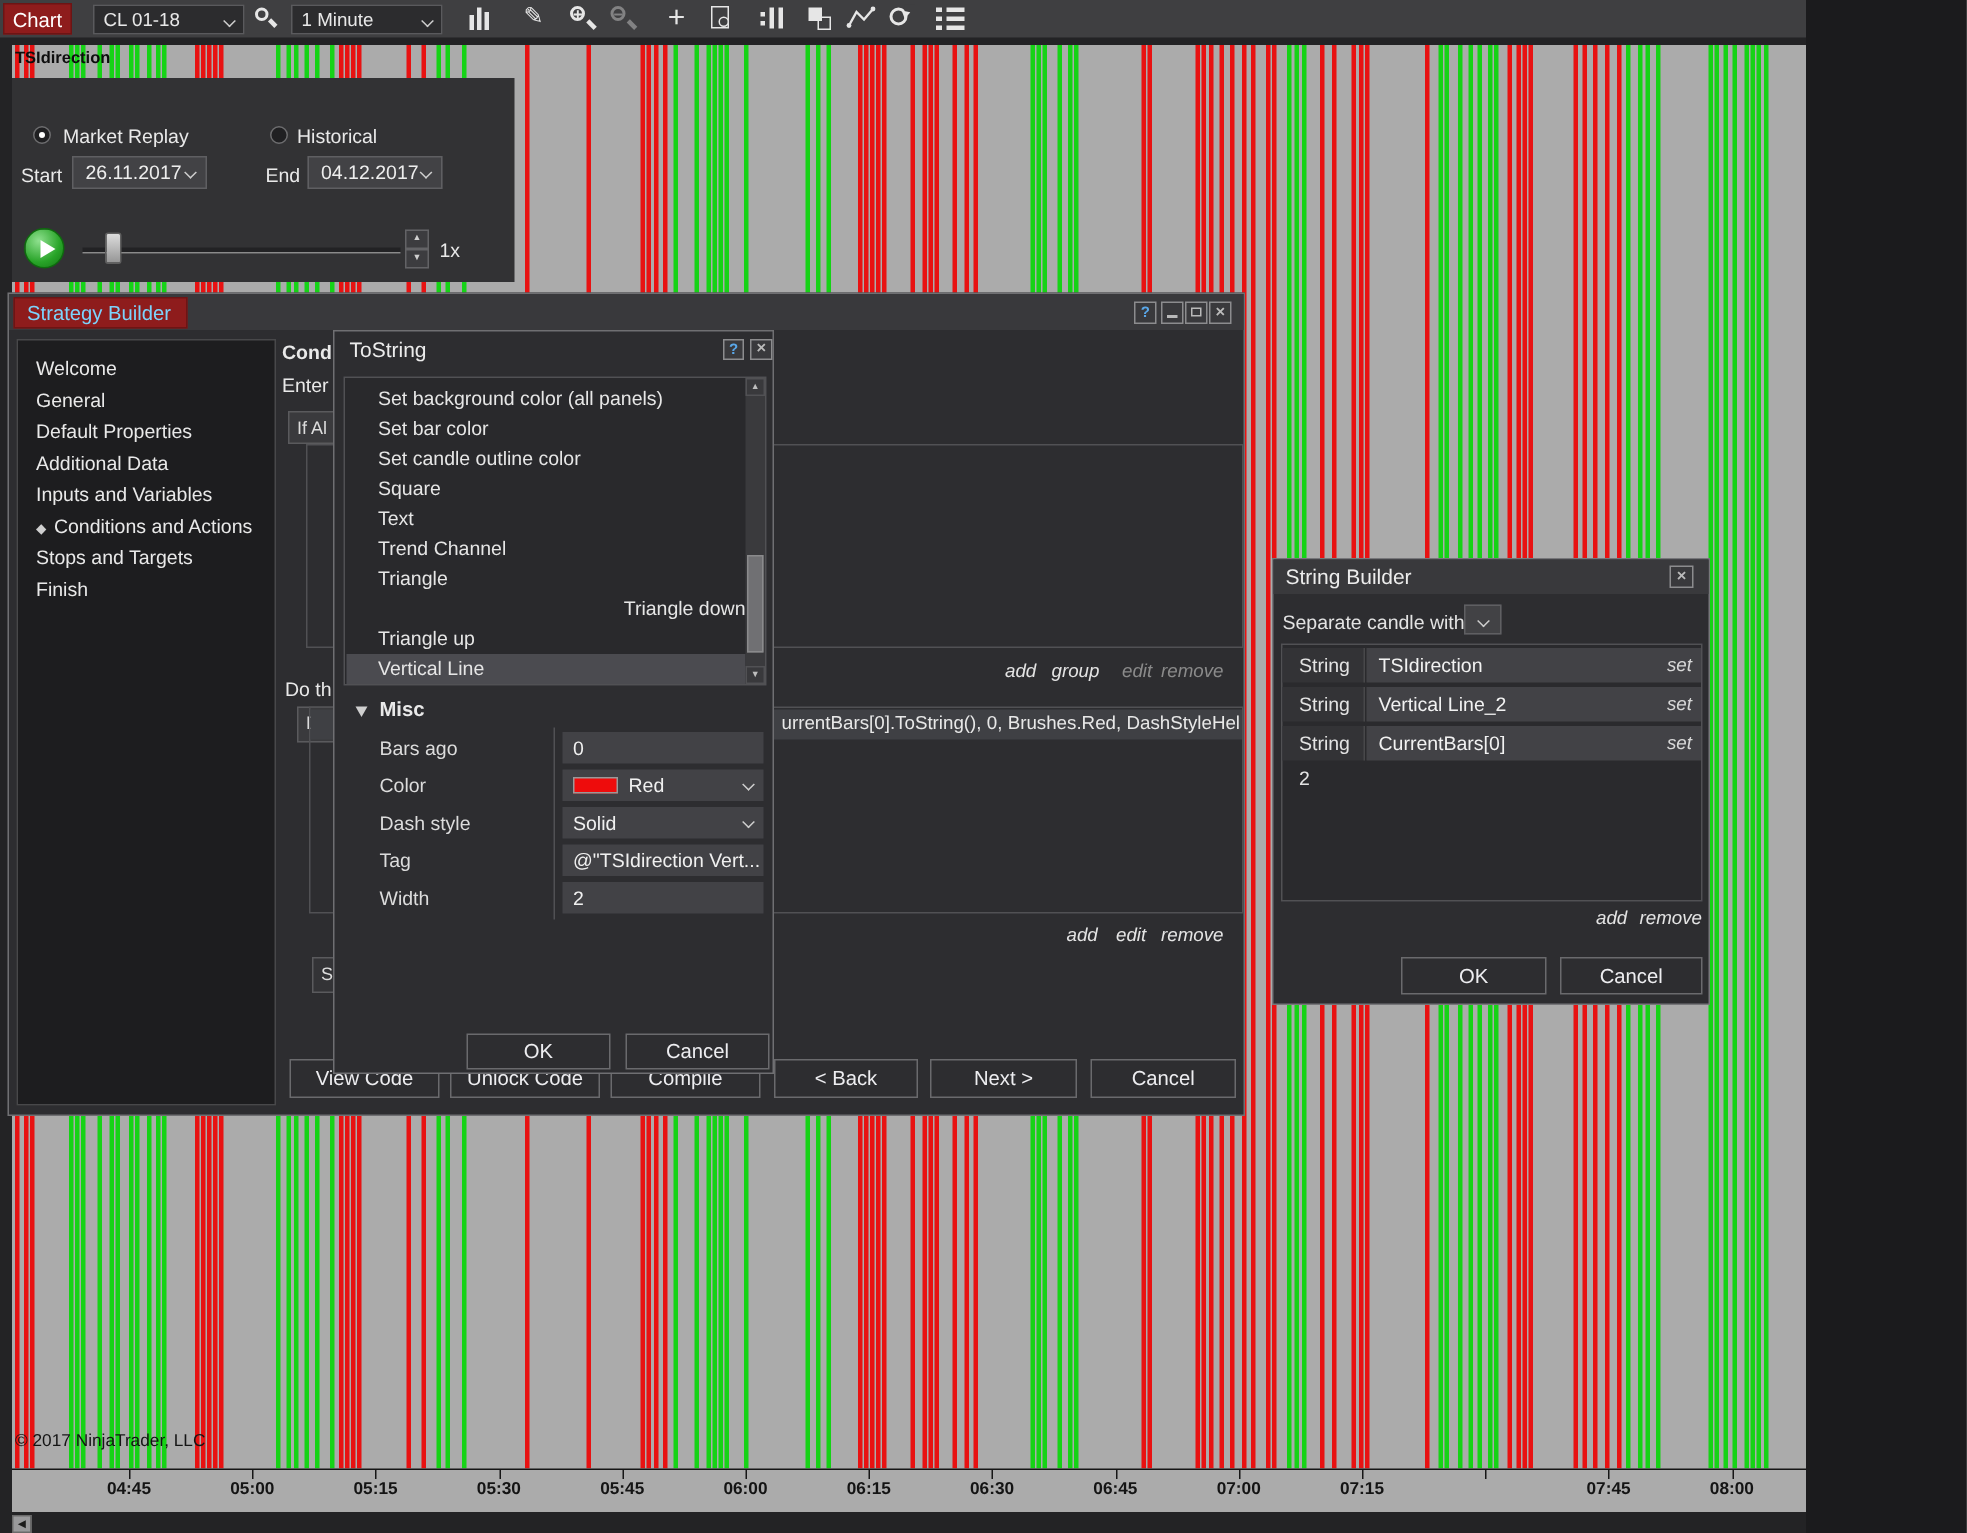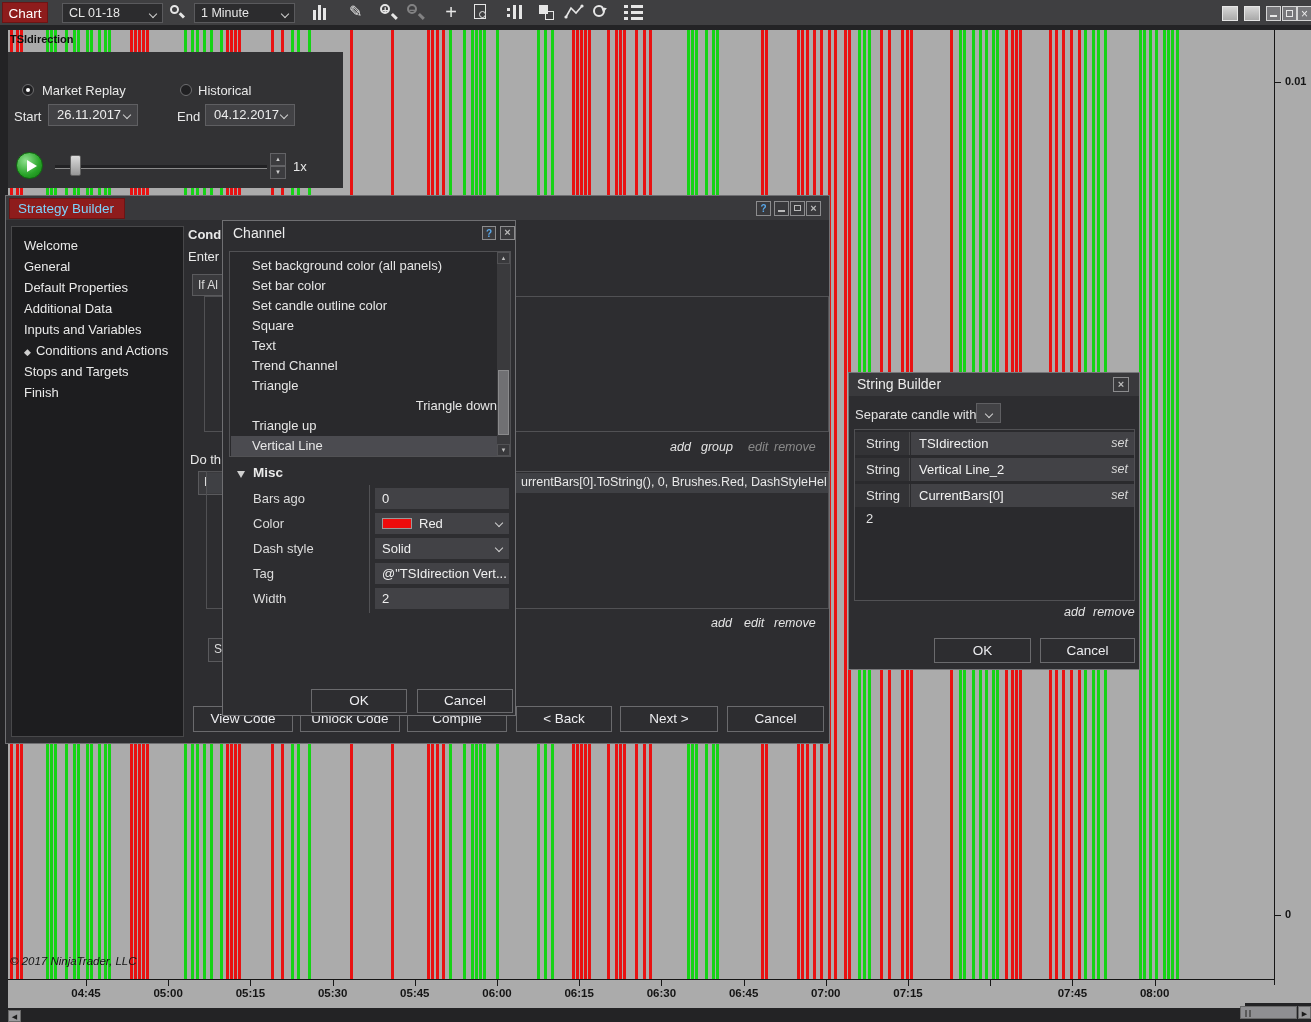--- a/index.html
+++ b/index.html
@@ -1,17 +1,17 @@
 <!DOCTYPE html>
 <html><head>
 <meta charset="utf-8">
 <style>
   html,body{margin:0;padding:0;background:#1b1b1d;}
   *{box-sizing:border-box;font-family:"Liberation Sans","DejaVu Sans",sans-serif;}
-  #root{position:relative;width:1311px;height:1022px;overflow:hidden;background:#232325;}
+  #root{position:relative;width:1204px;height:1022px;overflow:hidden;background:#232325;}
 
   
   #toolbar{position:absolute;left:0;top:0;width:1311px;height:25px;background:#3f3f41;}
   .chart-btn{position:absolute;left:2px;top:2px;width:46px;height:21px;background:#8e1c1c;color:#fff;
     font-size:13.5px;text-align:center;line-height:21px;border:1px solid #6d1414;}
   .tb-dd{position:absolute;top:3px;height:20px;background:#2c2c2e;border:1px solid #5a5a5d;color:#e8e8e8;
     font-size:12.5px;line-height:18px;padding:0 6px;}
   .tb-dd .chev{position:absolute;right:6px;top:7px;}
   .chev{display:inline-block;width:6px;height:6px;border-left:1.5px solid #cfcfcf;border-bottom:1.5px solid #cfcfcf;
     transform:rotate(-45deg);}
@@ -50,21 +50,21 @@
   .vbar{position:absolute;top:0;bottom:0;width:3px;}
   .vbar.red{background:#e81212;}
   .vbar.green{background:#16d316;}
   #vaxis-line{position:absolute;left:1274px;top:30px;width:1px;height:955px;background:#161616;}
   #haxis-line{position:absolute;left:8px;top:979px;width:1266px;height:1px;background:#161616;}
   #paxis .ptick{position:absolute;left:1274px;width:7px;height:1px;background:#161616;}
   #paxis .plabel{position:absolute;left:1285px;font-size:11px;font-weight:bold;color:#141414;}
   #taxis .ttick{position:absolute;top:980px;width:1px;height:6px;background:#161616;}
   #taxis .tlabel{position:absolute;top:987px;transform:translateX(-50%);font-size:11.5px;font-weight:bold;color:#141414;}
   #indicator-label{position:absolute;left:10px;top:33px;font-size:11px;font-weight:bold;color:#0e0e0e;z-index:2;}
-  #copyright{position:absolute;left:10px;top:955px;font-size:11.5px;color:#141414;z-index:2;font-style:italic;}
+  #copyright{position:absolute;left:10px;top:955px;font-size:11.5px;color:#141414;z-index:2;}
   #bottom-strip{position:absolute;left:0;top:1008px;width:1311px;height:14px;background:#232325;}
   #corner-dark{position:absolute;left:1245px;top:1003px;width:66px;height:19px;background:#232325;}
   .scroll-arrow{position:absolute;background:#9a9a9c;color:#1c1c1c;font-size:7px;line-height:12px;text-align:center;border:1px solid #6a6a6a;}
   #hscroll-thumb{position:absolute;left:1240px;top:1006px;width:57px;height:13px;background:#8f8f92;border:1px solid #6a6a6a;}
   #hscroll-thumb .grip{position:absolute;left:4px;top:3px;width:1.5px;height:7px;background:#5a5a5a;box-shadow:4px 0 0 #5a5a5a;}
 
   
   .panel-title{font-size:15px;color:#ececec;}
   .dd{background:#424245;border:1px solid #5f5f62;color:#ededed;font-size:13px;line-height:20px;padding:0 8px;position:absolute;}
   .dd .chev{position:absolute;right:7px;top:7px;}
@@ -460,21 +460,21 @@
 
     <div class="ui-btn" style="left:187px;top:510px;width:100px;">View Code</div>
     <div class="ui-btn" style="left:294px;top:510px;width:100px;">Unlock Code</div>
     <div class="ui-btn" style="left:401px;top:510px;width:100px;">Compile</div>
     <div class="ui-btn" style="left:510px;top:510px;width:96px;">&lt; Back</div>
     <div class="ui-btn" style="left:614px;top:510px;width:98px;">Next &gt;</div>
     <div class="ui-btn" style="left:721px;top:510px;width:97px;">Cancel</div>
   </div>
 
   <div id="actions">
-    <div class="t">Channel</div>
+    <div class="t">ToString</div>
     <div class="sm-btn" style="left:259px;top:5px;width:14px;height:14px;color:#5aa7e8;font-weight:bold;">?</div>
     <div class="sm-btn" style="left:277px;top:5px;width:15px;height:14px;font-size:11px;line-height:11px;font-weight:bold;">×</div>
 
     <div id="act-list">
       <div class="ai" style="top:4px;">Set background color (all panels)</div>
       <div class="ai" style="top:24px;">Set bar color</div>
       <div class="ai" style="top:44px;">Set candle outline color</div>
       <div class="ai" style="top:64px;">Square</div>
       <div class="ai" style="top:84px;">Text</div>
       <div class="ai" style="top:104px;">Trend Channel</div>

